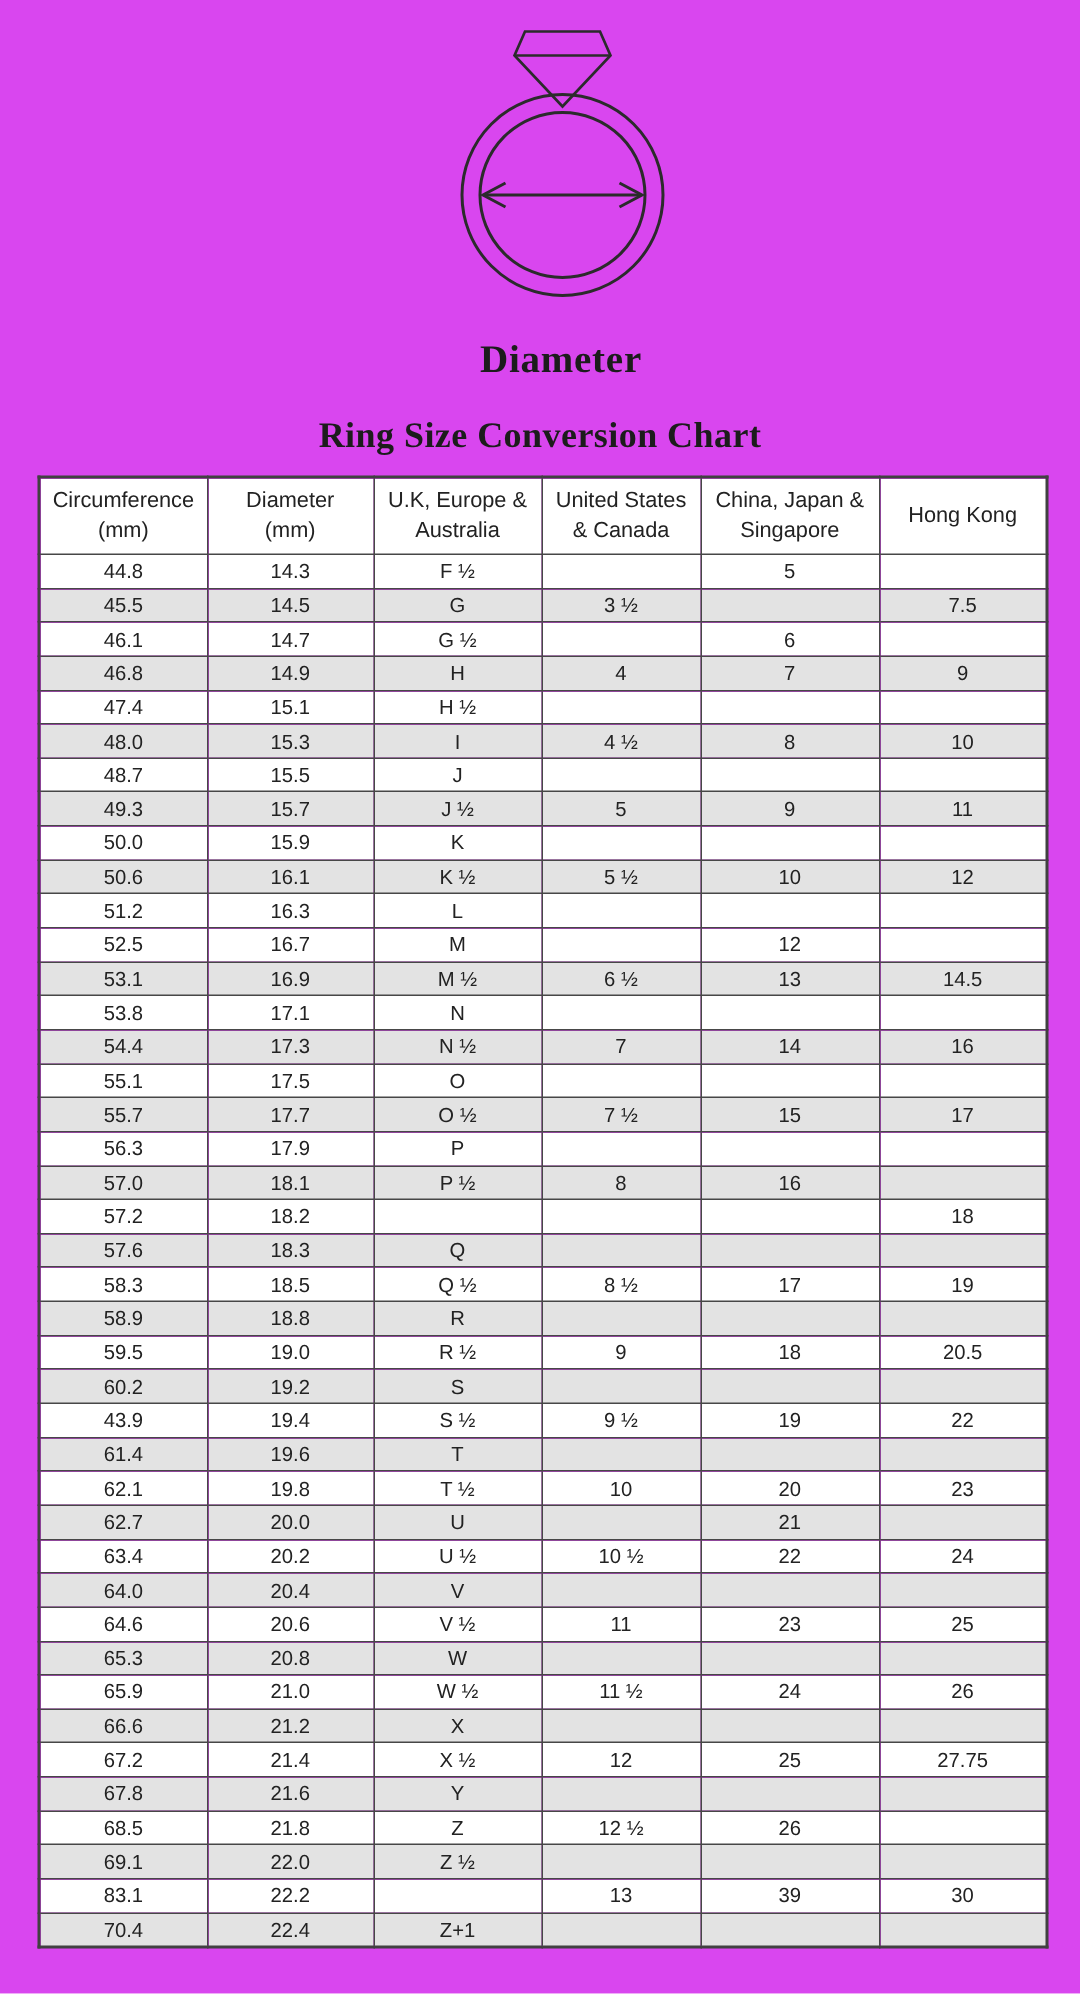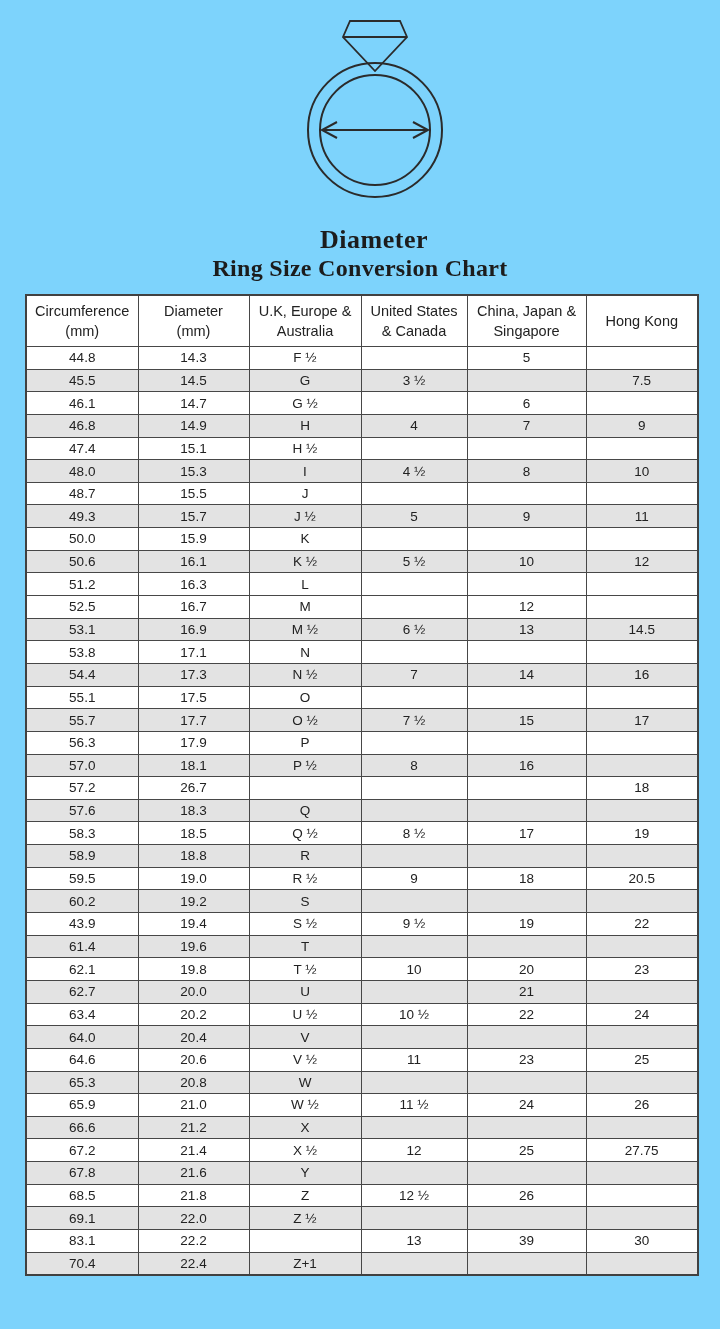--- a/index.html
+++ b/index.html
@@ -8,21 +8,21 @@
     background: #ffffff;
     width: 720px;
   }
   body {
     font-family: "Liberation Sans", sans-serif;
     color: #222222;
   }
   .page {
     width: 720px;
     height: 1329px;
-    background: #7dd3fc;
+    background: #d946ef;
     overflow: hidden;
   }
 
   
   .ring-figure {
     width: 720px;
     height: 200px;
     display: block;
     margin: 0;
     padding: 0;
@@ -34,20 +34,21 @@
     text-align: center;
     font-family: "Liberation Serif", serif;
     font-weight: bold;
     font-size: 26px;
     letter-spacing: 0.5px;
     color: #1c1c1c;
     padding-left: 28px; 
   }
 
   .chart-title {
+    margin-top: 23px;
     text-align: center;
     font-family: "Liberation Serif", serif;
     font-weight: bold;
     font-size: 24px;
     letter-spacing: 0.3px;
     color: #1c1c1c;
   }
 
   
   table.conversion {
@@ -297,21 +298,21 @@
         <tr class="shaded">
           <td>57.0</td>
           <td>18.1</td>
           <td>P ½</td>
           <td>8</td>
           <td>16</td>
           <td></td>
         </tr>
         <tr>
           <td>57.2</td>
-          <td>26.7</td>
+          <td>18.2</td>
           <td></td>
           <td></td>
           <td></td>
           <td>18</td>
         </tr>
         <tr class="shaded">
           <td>57.6</td>
           <td>18.3</td>
           <td>Q</td>
           <td></td>

